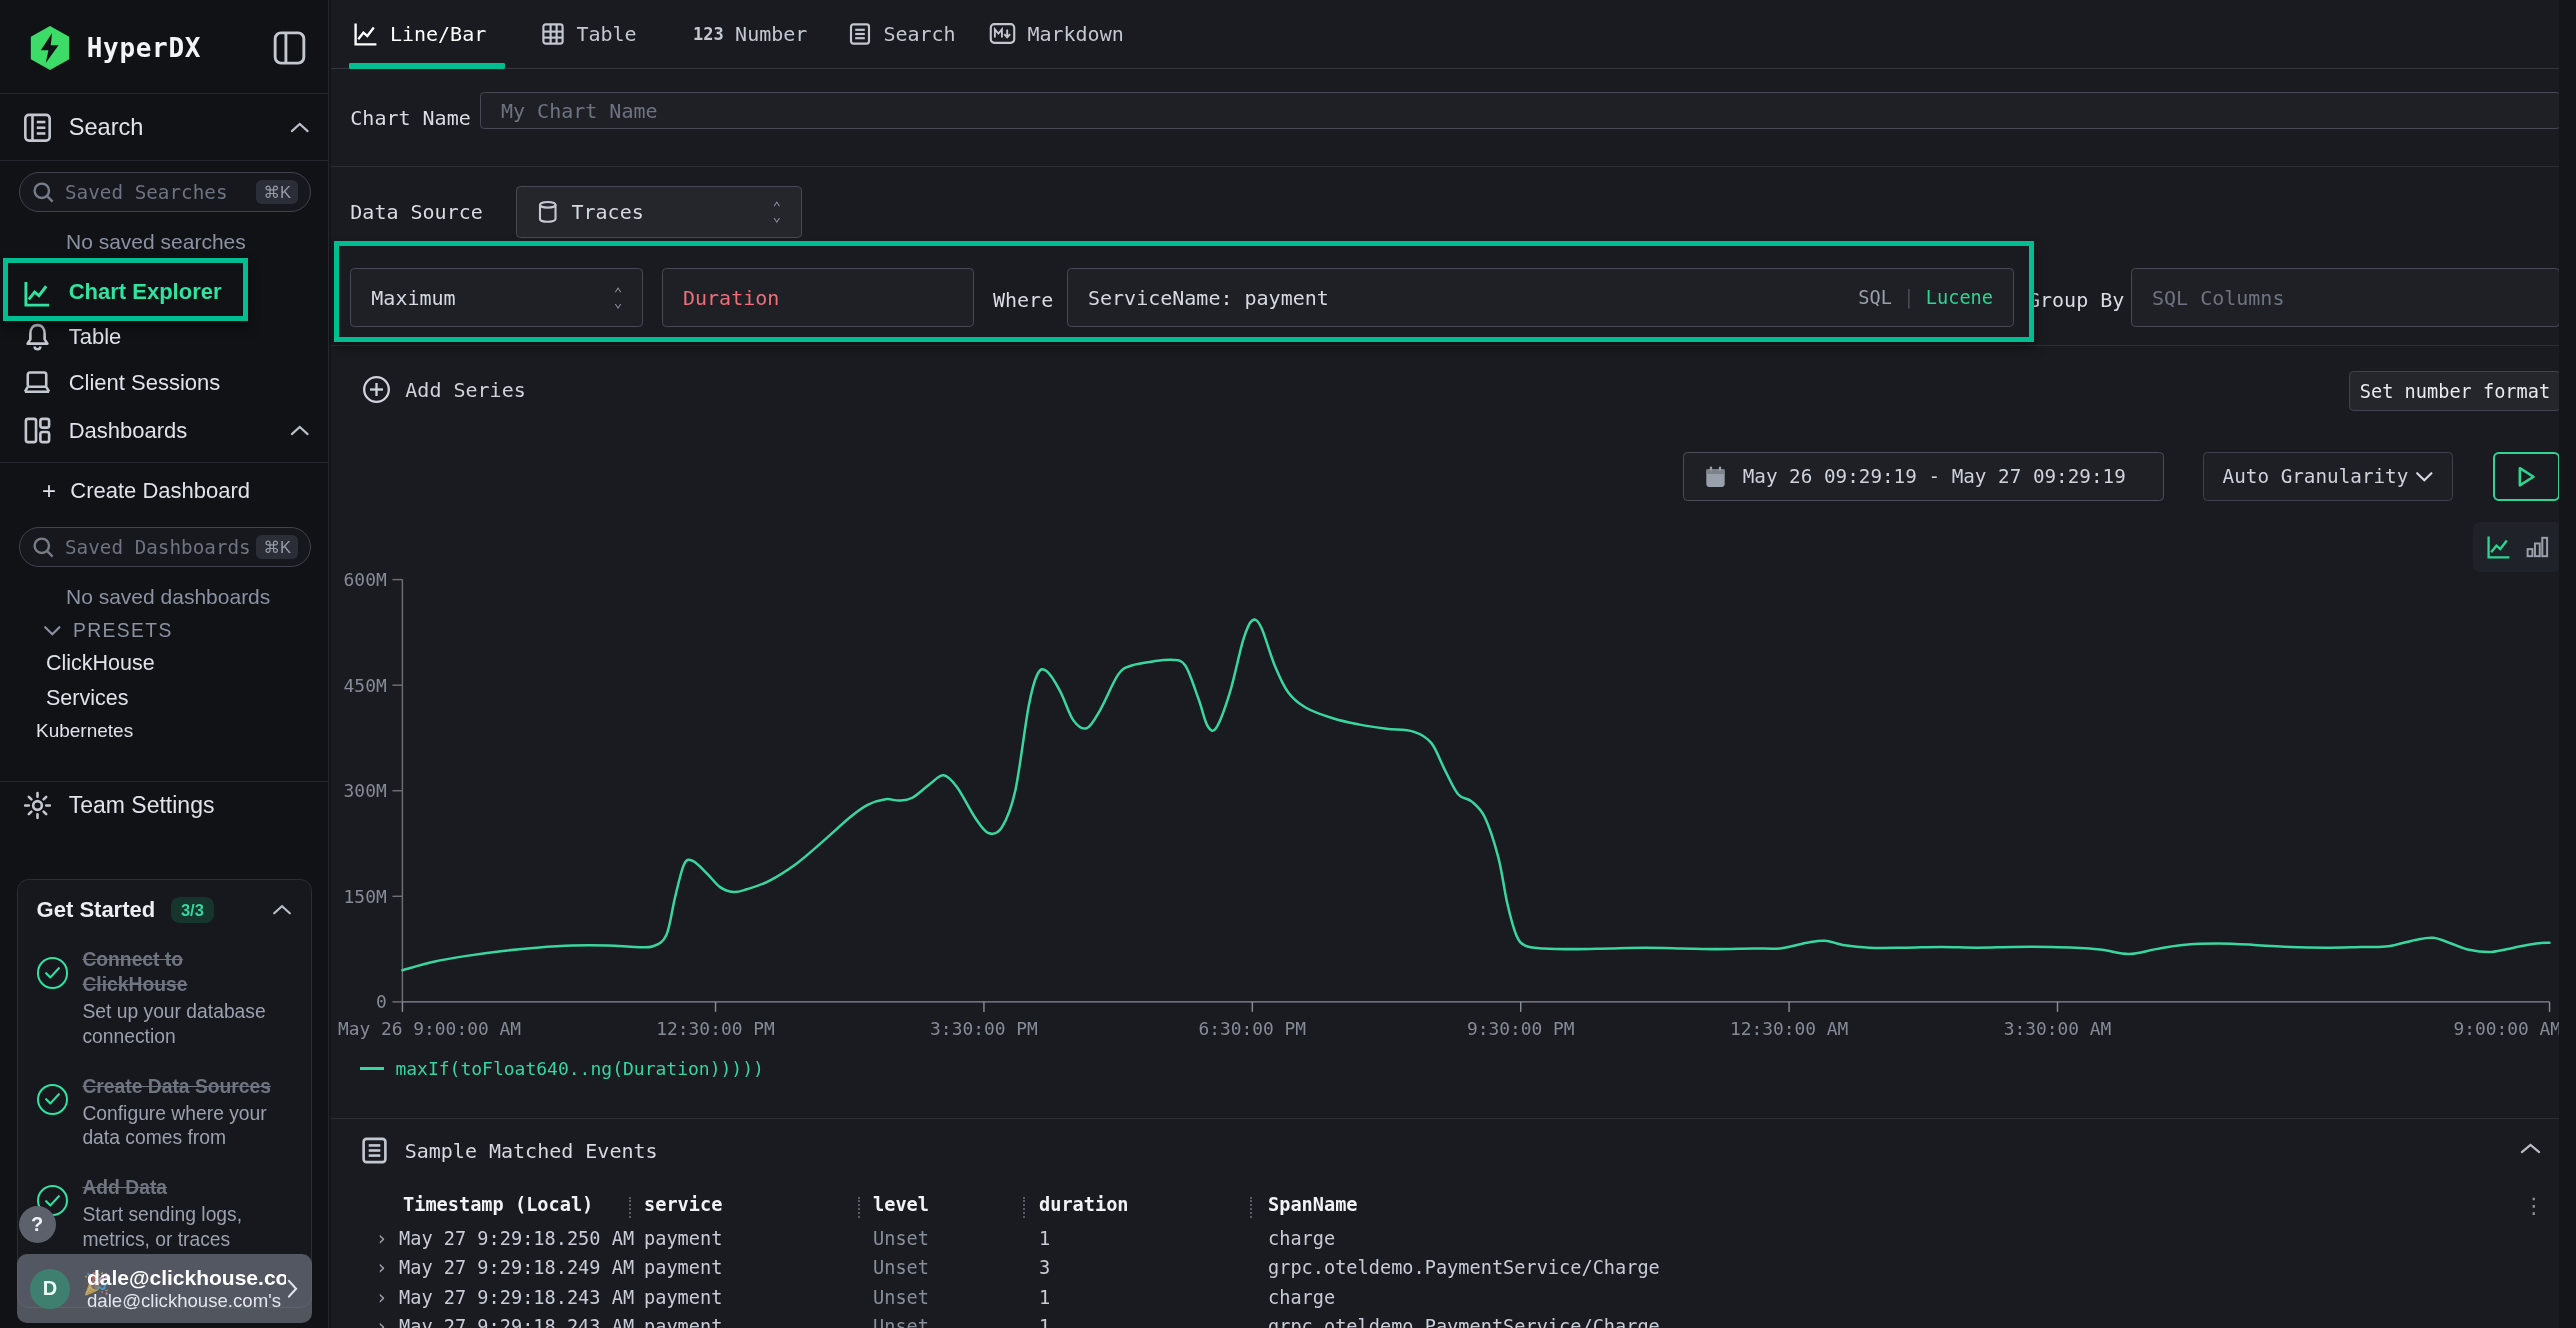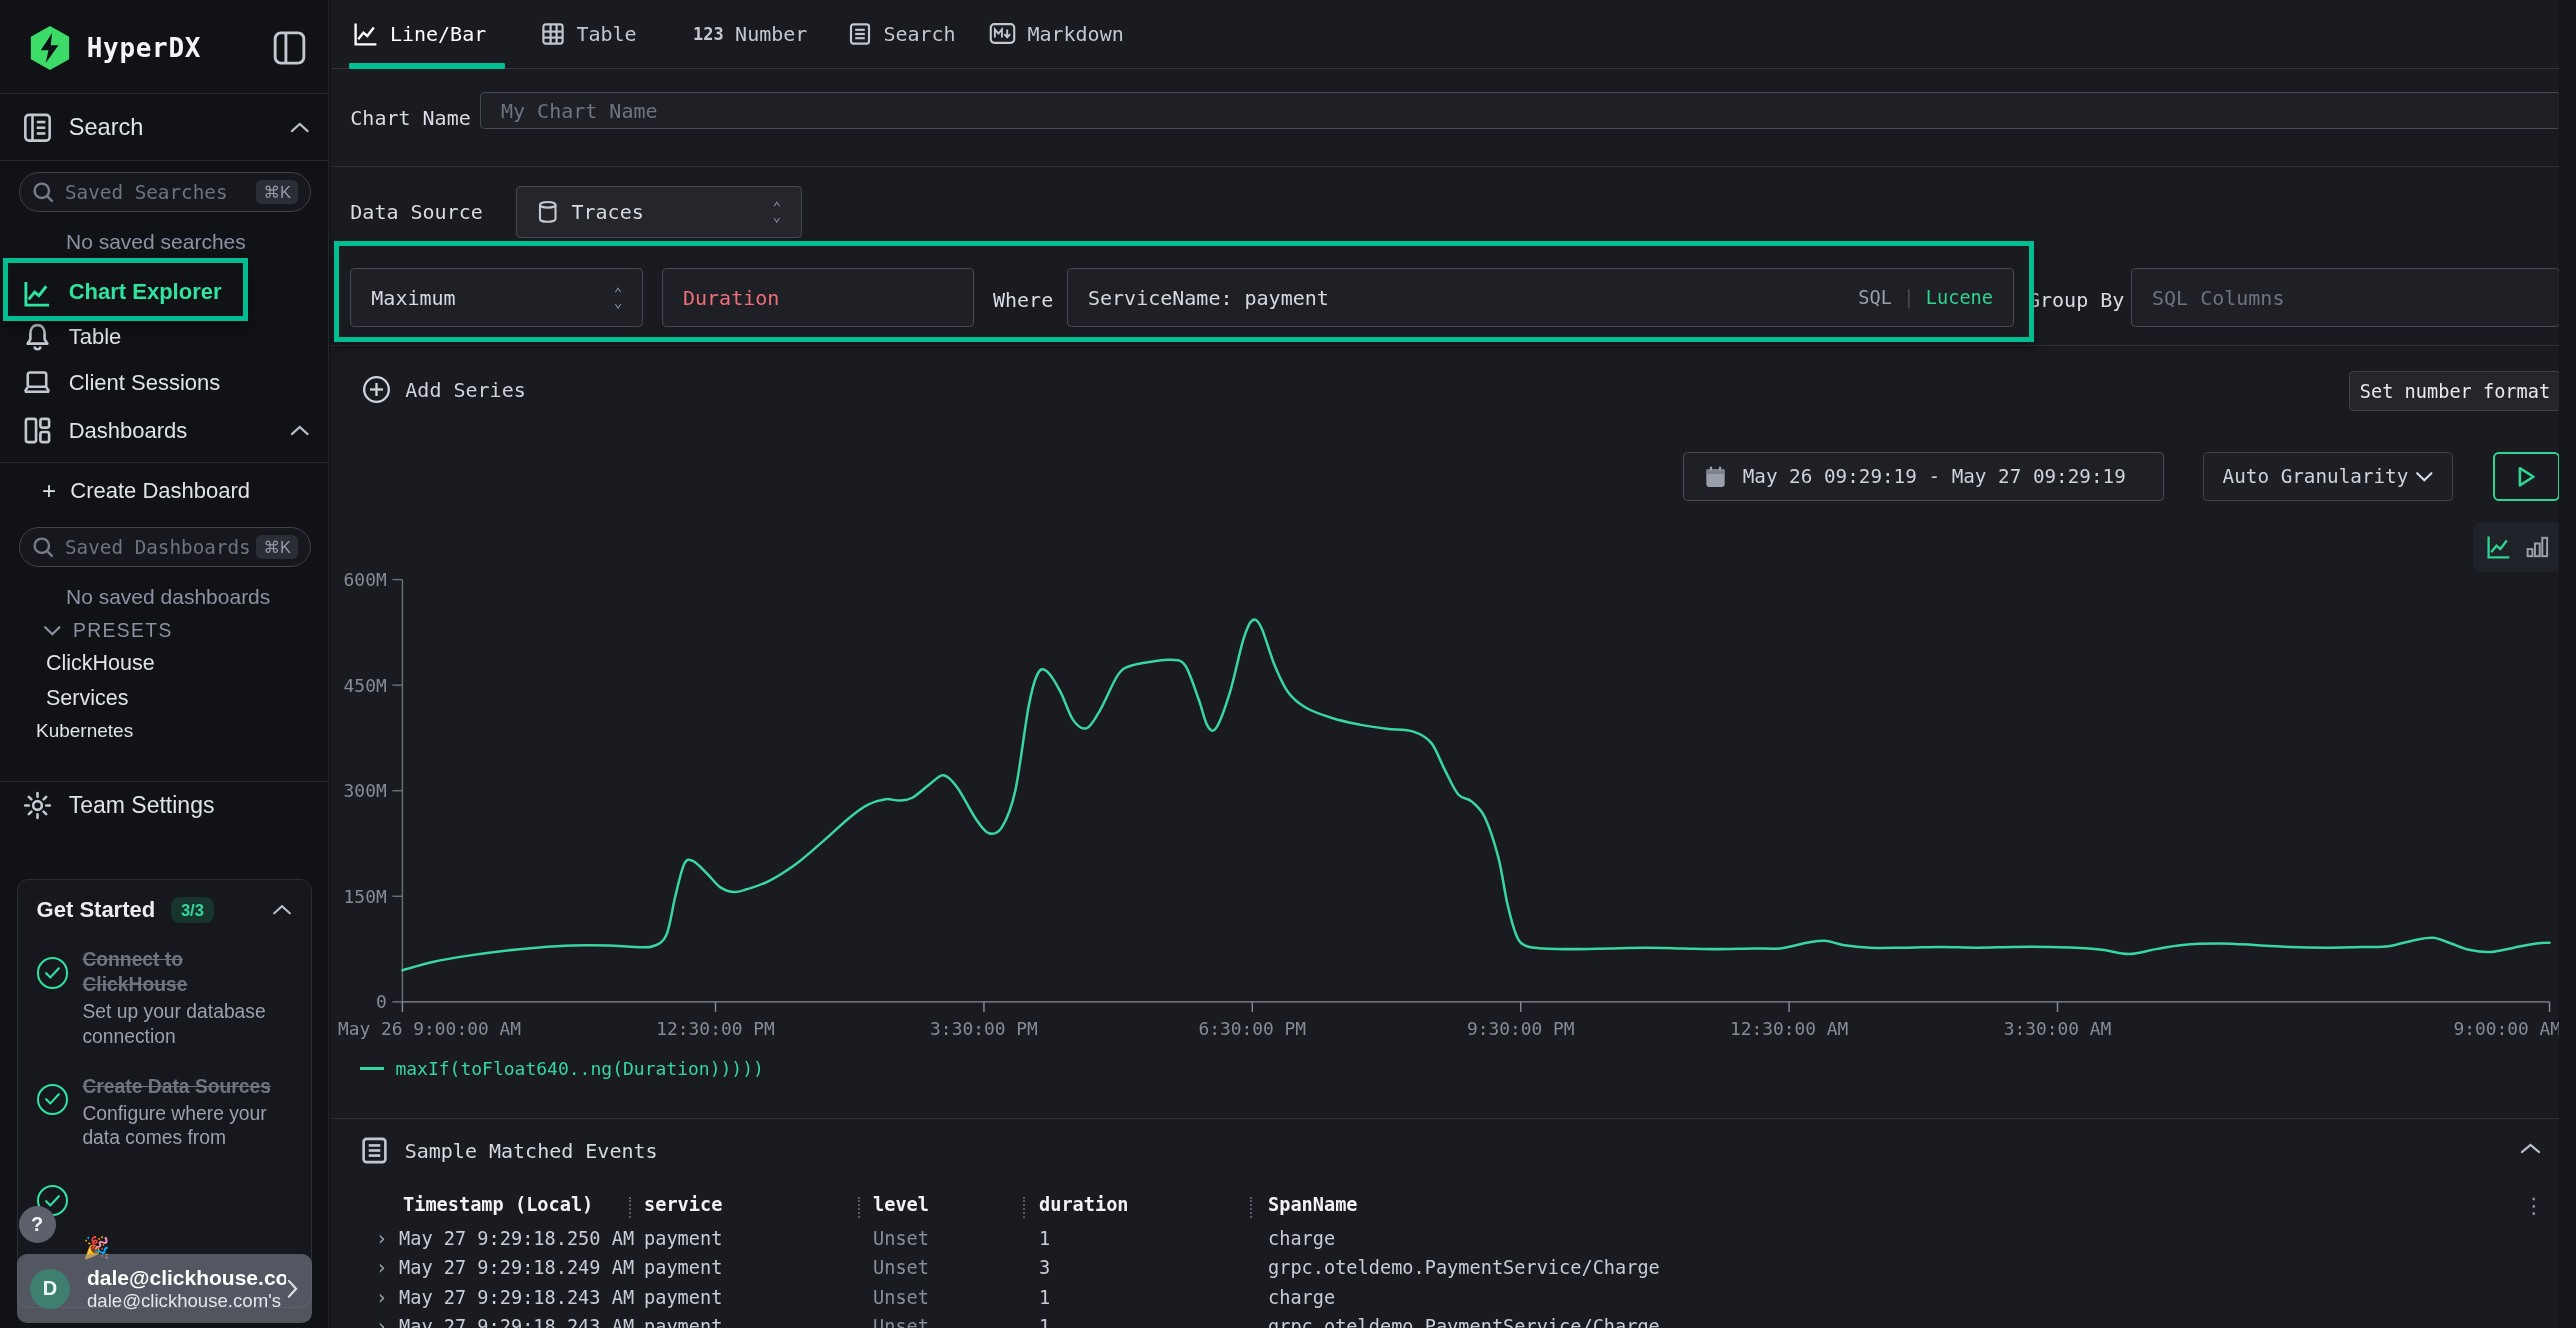--- a/index.html
+++ b/index.html
@@ -248,20 +248,24 @@
         <div class="gs-item-desc">Configure where your data comes from</div>
       </span>
     </div>
 
     <div class="gs-item">
       <span class="gs-check">
         <svg width="17" height="14.3" viewBox="0 0 24 20">
             <polyline points="3,10 9,16 21,3" fill="none" stroke="#2fe3a0" stroke-width="3" stroke-linecap="round" stroke-linejoin="round"></polyline>
           </svg>
       </span>
+      <span style="width:222px;">
+        <div class="gs-item-title">Add Data</div>
+        <div class="gs-item-desc">Start sending logs, metrics, or traces</div>
+      </span>
     </div>
 
     <div style="margin-top:18.6px; margin-left:47px; font-size:21.5px;">🎉</div>
   </div>
 
   <div class="help-bubble">?</div>
   <div class="user-pill">
     <span class="avatar">D</span>
     <span style="margin-left:17px; flex:1; overflow:hidden;">
       <div style="font-family:'Liberation Sans',sans-serif; font-weight:bold; font-size:21px; color:#ffffff; white-space:nowrap;">dale@clickhouse.com</div>

